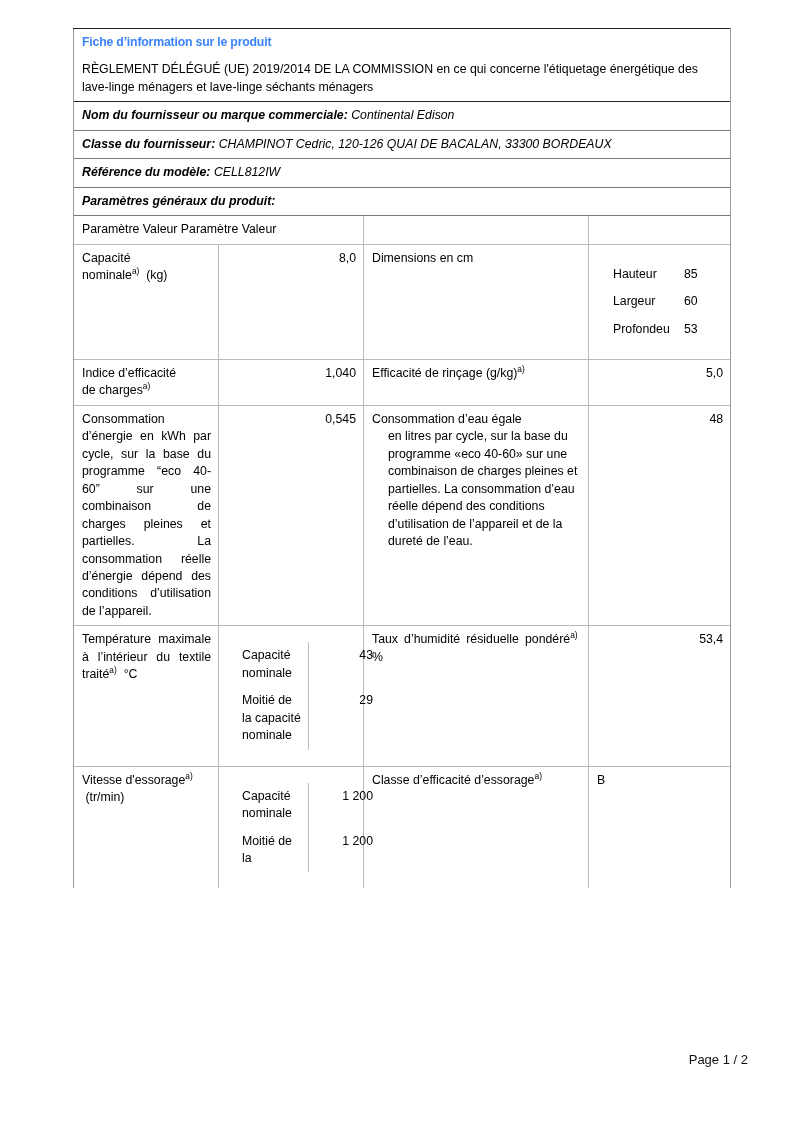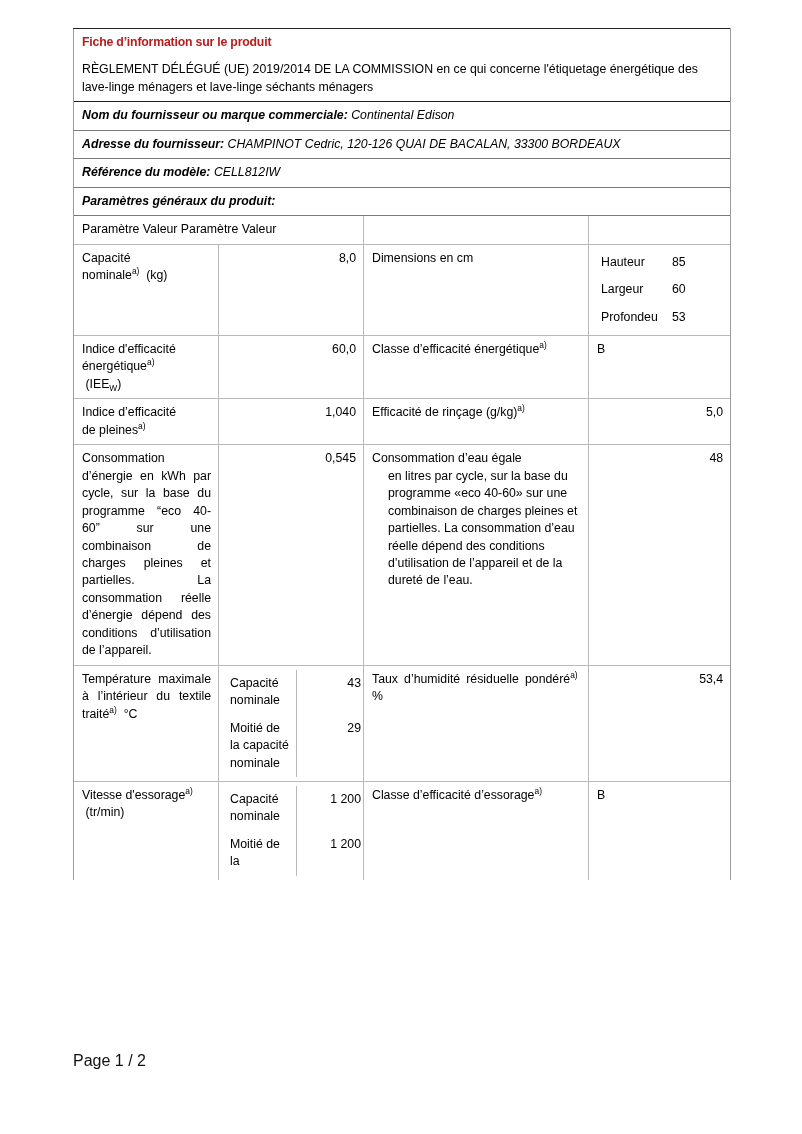--- a/index.html
+++ b/index.html
@@ -63,81 +63,81 @@
     width:100%;
     table-layout:fixed;
   }
   table.sub td{
     font-size:12.3px;
     line-height:1.42;
     padding:5px 6px 5px 7px;
     vertical-align:top;
   }
   .sub-sep{border-top:1px solid #b9b9b9;}
-  .nopad{padding:4px !important;}
+  .nopad{padding:16px !important;}
 
   
   table.dims{
     border-collapse:collapse;
     width:100%;
     table-layout:fixed;
   }
   table.dims td{
     font-size:12.3px;
     line-height:1.42;
     padding:5px 6px 5px 8px;
     vertical-align:top;
   }
   .dim-sep{border-top:1px solid #b9b9b9;margin-left:20px;}
   .dimline{border-right:1px solid #c9c9c9;}
 
   .footer{
     position:absolute;
-    left:73px;
+    left:91px;
     top:1052px;
     width:657px;
-    text-align:left;
-    font-size:16px;
+    text-align:right;
+    font-size:13px;
     color:#111;
   }
 </style>
 </head>
 <body>
 
 <div class="page">
 
   <table class="doc">
     <colgroup>
       <col style="width:145px">
       <col style="width:73px">
       <col style="width:72px">
       <col style="width:225px">
       <col style="width:71px">
       <col style="width:71px">
     </colgroup>
 
     <tbody>
         <tr>
-      <td colspan="6" class="title hr-dark outer-l outer-r" style="color: #b91c1c;">Fiche d’information sur le produit</td>
+      <td colspan="6" class="title hr-dark outer-l outer-r" style="color: #3b82f6;">Fiche d’information sur le produit</td>
     </tr>
 
     <tr>
       <td colspan="6" class="intro outer-l outer-r">RÈGLEMENT DÉLÉGUÉ (UE) 2019/2014 DE LA COMMISSION en ce qui concerne l'étiquetage énergétique des lave-linge ménagers et lave-linge séchants ménagers</td>
     </tr>
 
     <tr>
       <td colspan="6" class="rowlabel hr-dark outer-l outer-r">
         <span class="bold">Nom du fournisseur ou marque commerciale:</span>
         <span>Continental Edison</span>
       </td>
     </tr>
 
     <tr>
       <td colspan="6" class="rowlabel hr-med outer-l outer-r">
-        <span class="bold">Adresse du fournisseur:</span>
+        <span class="bold">Classe du fournisseur:</span>
         <span>CHAMPINOT Cedric, 120-126 QUAI DE BACALAN, 33300 BORDEAUX</span>
       </td>
     </tr>
 
     <tr>
       <td colspan="6" class="rowlabel hr-med outer-l outer-r">
         <span class="bold">Référence du modèle:</span>
         <span>CELL812IW</span>
       </td>
     </tr>
@@ -179,37 +179,25 @@
           </tr>
           <tr>
             <td class="dim-sep dimline">Profondeu</td>
             <td class="dim-sep">53</td>
           </tr>
         </tbody>
             </table>
       </td>
     </tr>
 
-    <tr>
-      <td class="hr-light outer-l">
-        <span>Indice  d'efficacité</span><br>
-        <span>énergétique</span><sup>a)</sup><br>
-        &nbsp;<span>(IEE</span><sub>W</sub><span>)</span>
-      </td>
-      <td colspan="2" class="hr-light vl right">60,0</td>
-      <td class="hr-light vl">
-        <span>Classe d’efficacité énergétique</span><sup>a)</sup>
-      </td>
-      <td colspan="2" class="hr-light vl outer-r">B</td>
-    </tr>
 
     <tr>
       <td class="hr-light outer-l">
         <span>Indice  d’efficacité</span><br>
-        <span>de pleines</span><sup>a)</sup>
+        <span>de charges</span><sup>a)</sup>
       </td>
       <td colspan="2" class="hr-light vl right">1,040</td>
       <td class="hr-light vl">
         <span>Efficacité de rinçage (g/kg)</span><sup>a)</sup>
       </td>
       <td colspan="2" class="hr-light vl outer-r right">5,0</td>
     </tr>
 
     <tr>
       <td class="hr-light outer-l just">Consommation d’énergie en kWh par cycle, sur la base du programme “eco 40-60” sur une combinaison de charges pleines et partielles. La consommation réelle d’énergie dépend des conditions d’utilisation de l’appareil.</td>

